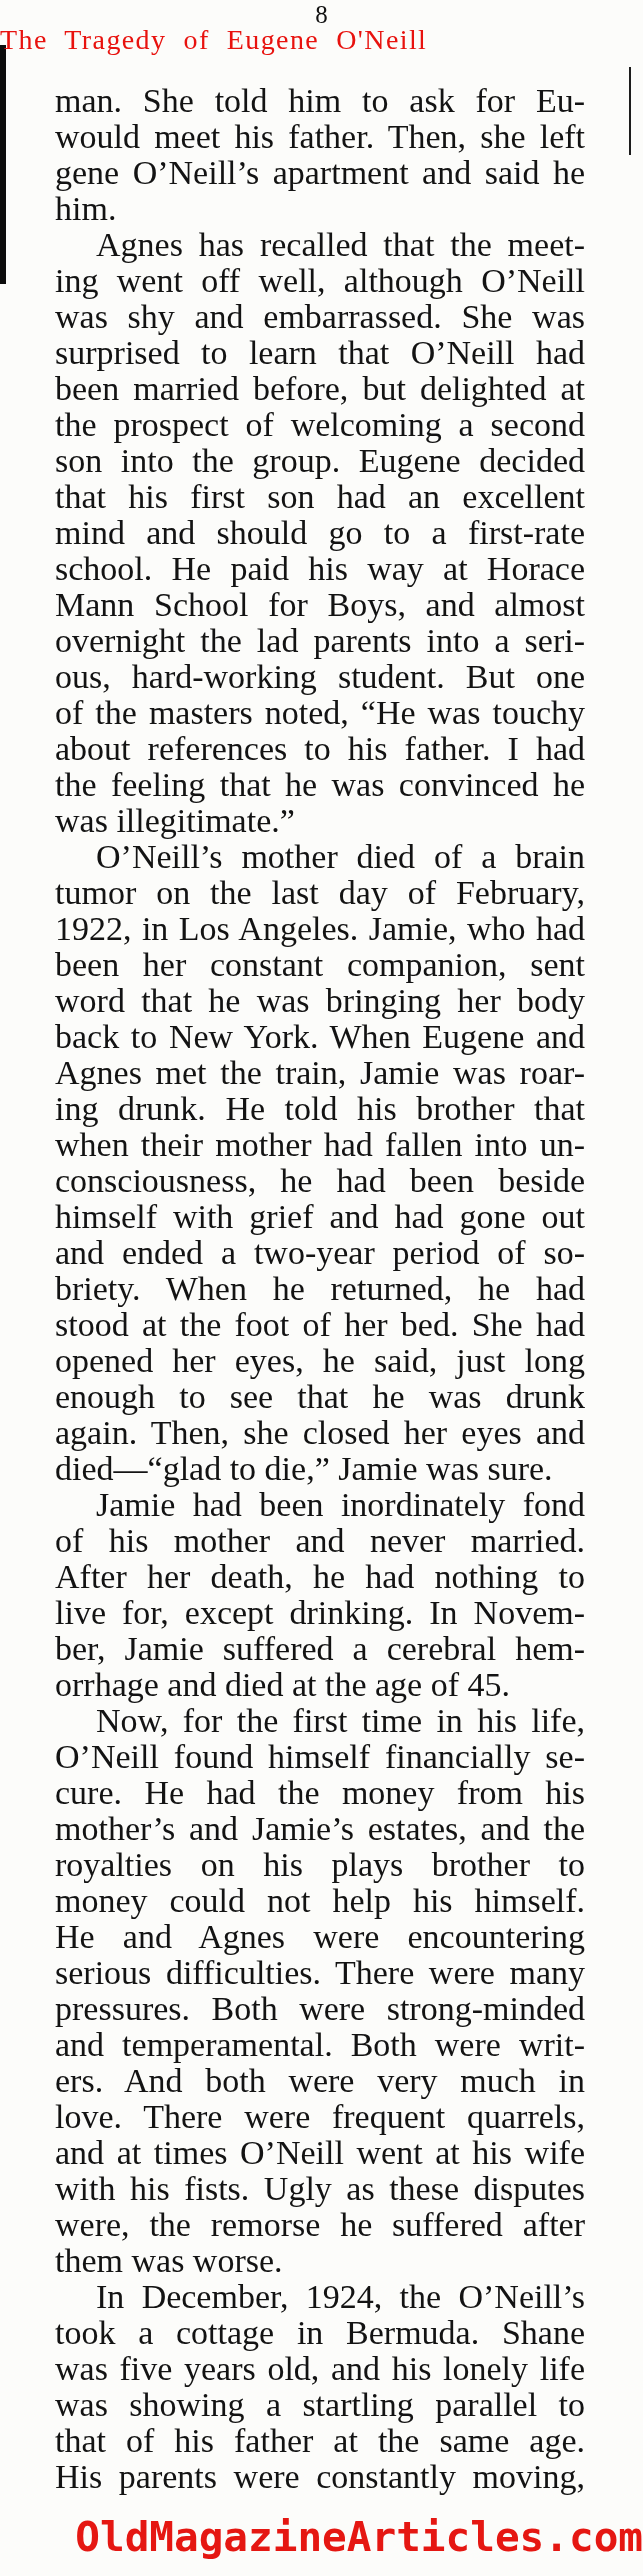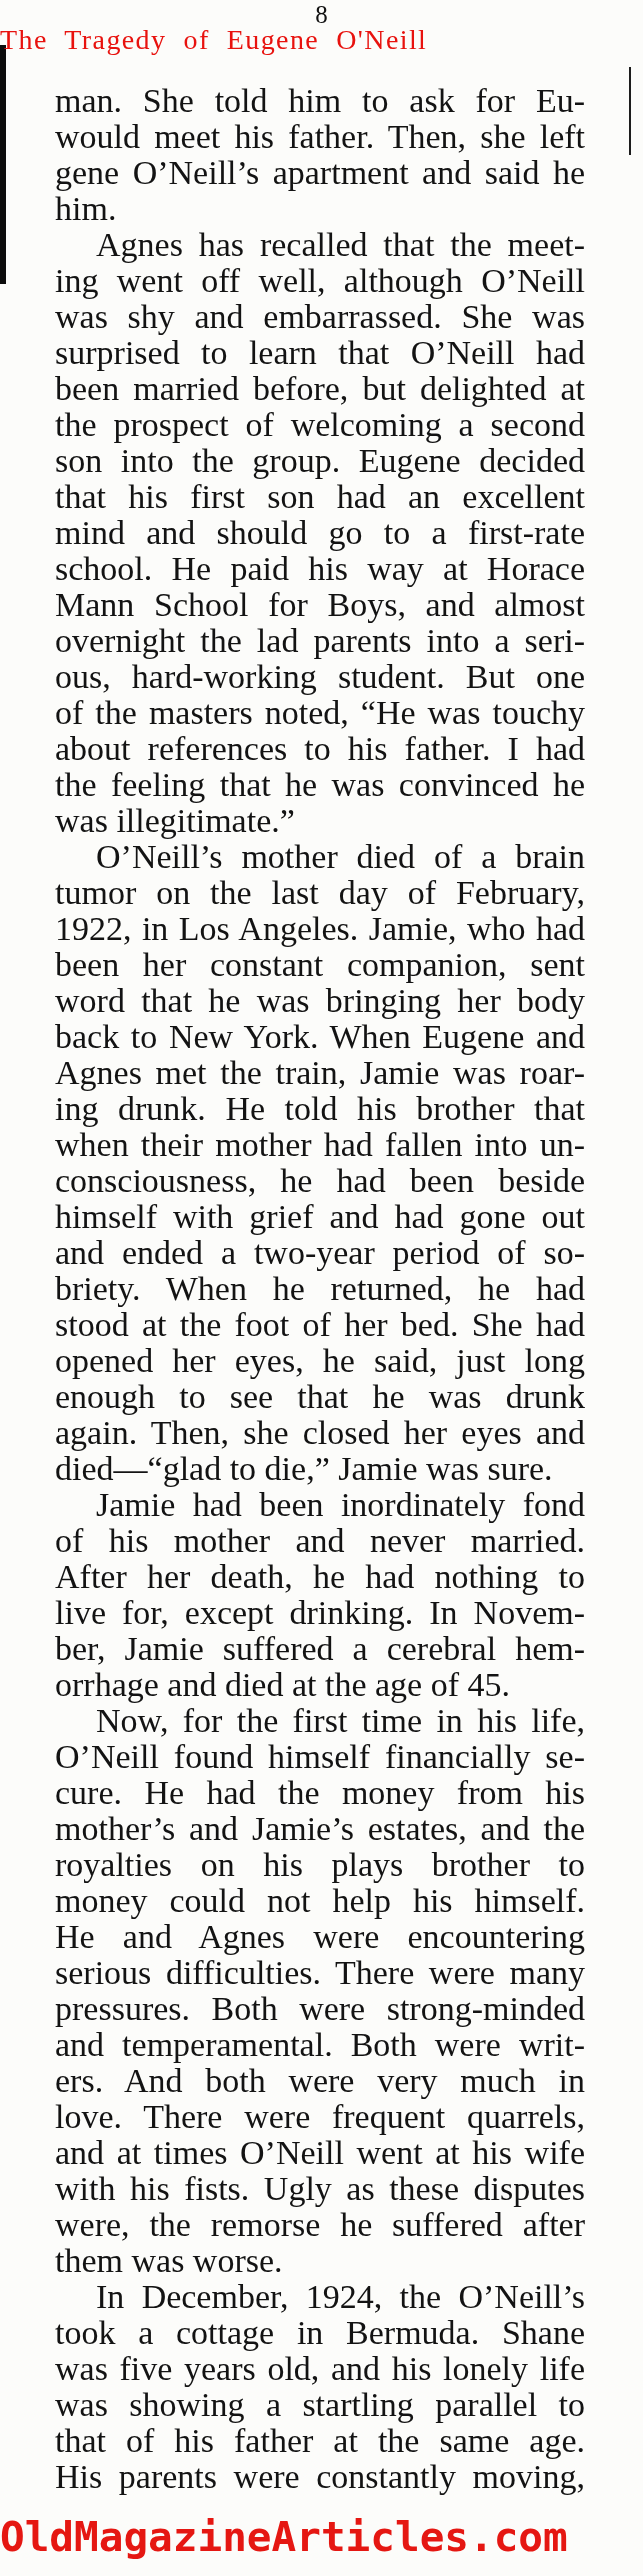--- a/index.html
+++ b/index.html
@@ -22,21 +22,21 @@
     font-size:34px;line-height:36px;margin-top:24px;
   }
   .line{
     text-align:justify;text-align-last:justify;
     height:36px;overflow:hidden;
   }
   .line.para-end{text-align-last:left;}
   .line.indent{text-indent:41px;}
   .watermark{
     position:absolute;top:2517px;left:0;width:100%;
-    text-align:left;
+    text-align:right;
     font-family:"DejaVu Sans Mono",monospace;font-weight:bold;
     font-size:41px;line-height:1;letter-spacing:0;
   }
   .scan-edge-left{
     position:absolute;left:0;top:45px;width:5.8px;height:239px;background:#0c0c0c;
   }
   .scan-edge-right{
     position:absolute;left:629px;top:67px;width:2.2px;height:88px;background:#1c1c1c;
   }
 </style>

